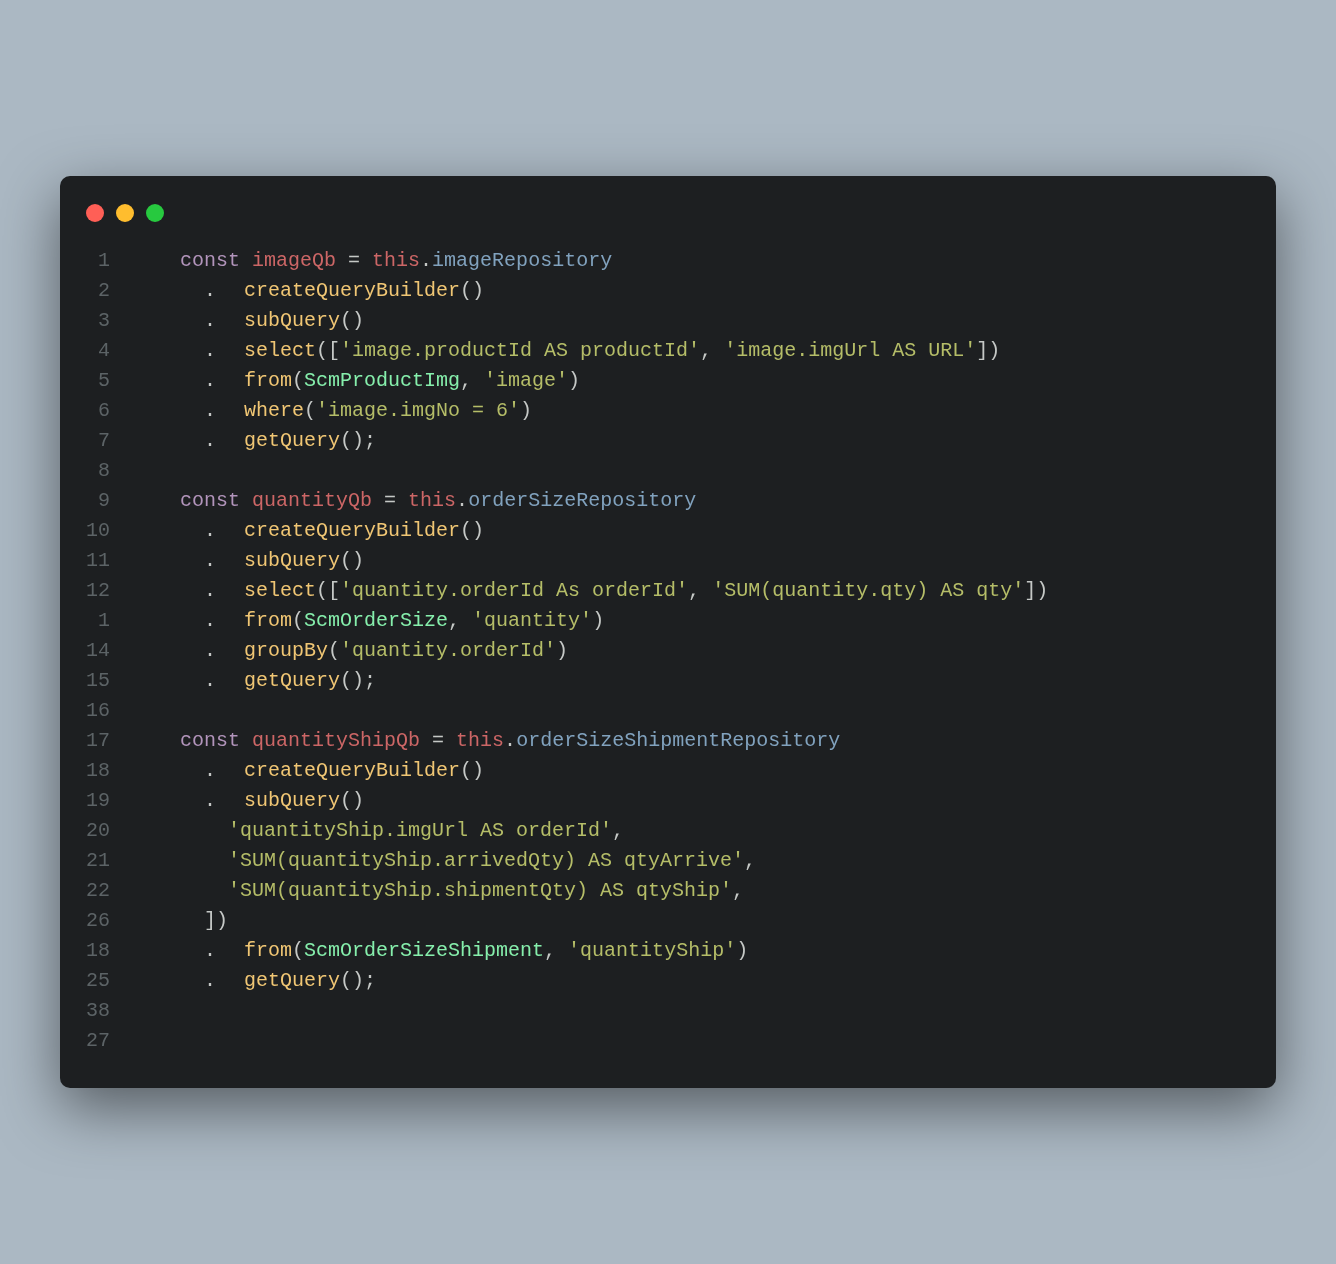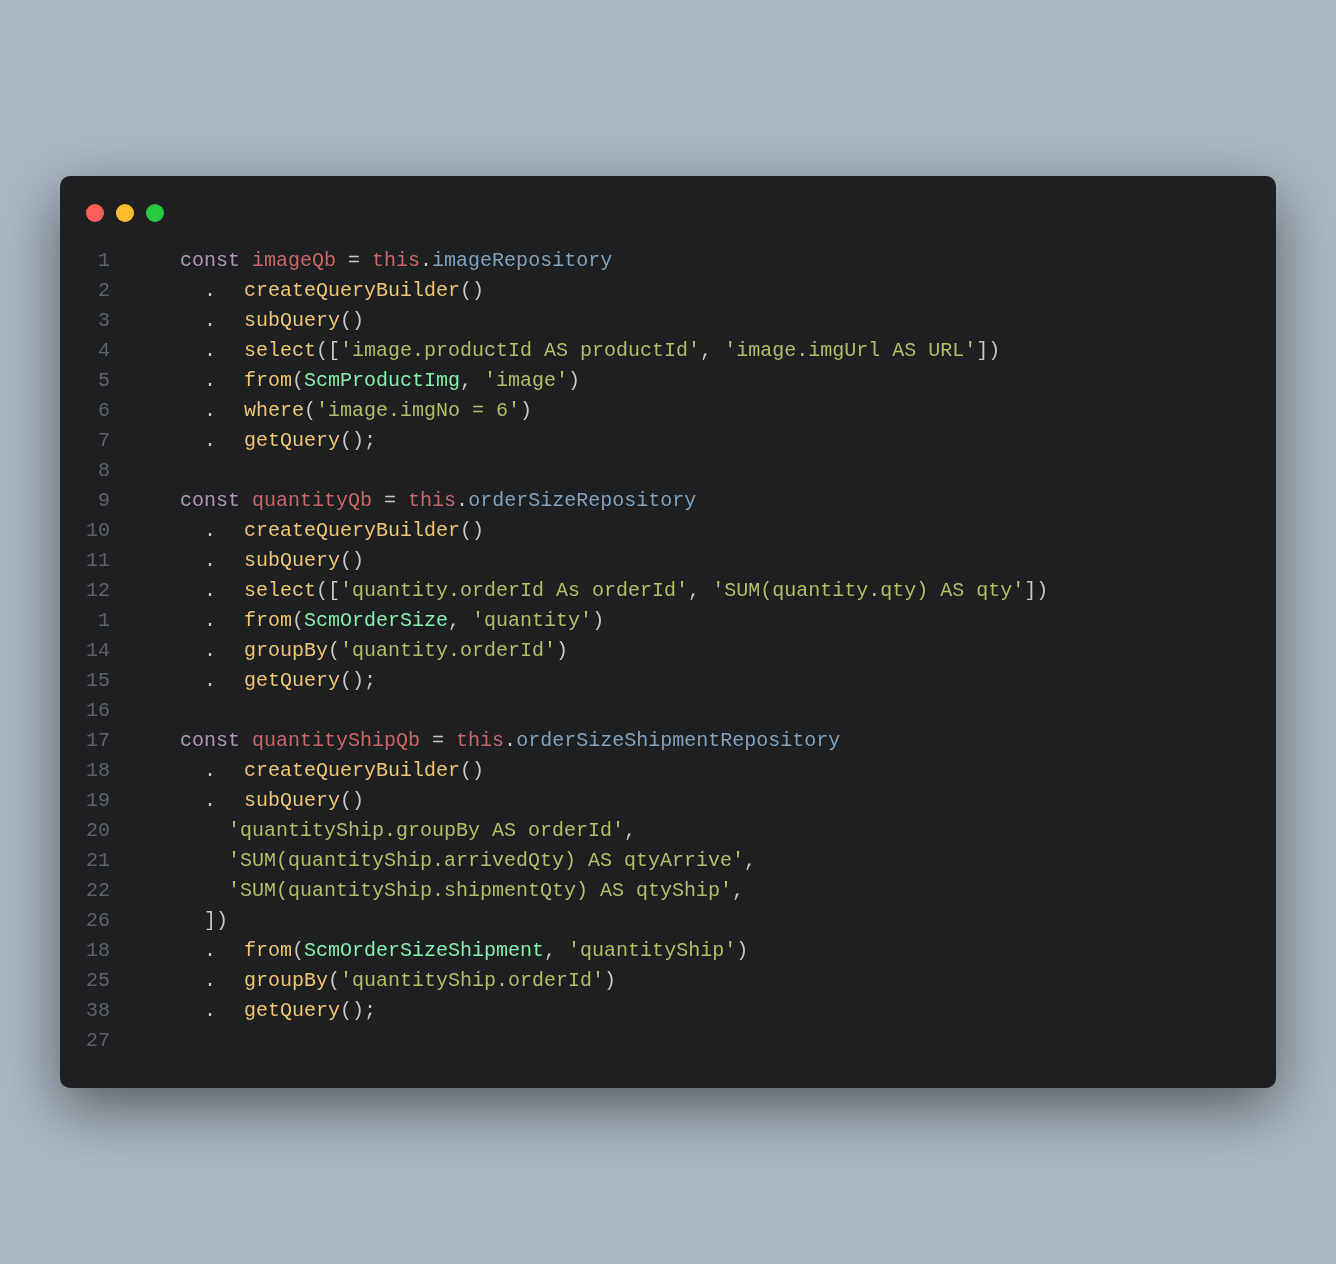--- a/index.html
+++ b/index.html
@@ -119,22 +119,21 @@
       <span><i class="punct" style="font-style: normal;">      .</i><i class="prop" style="font-style: normal;">createQueryBuilder</i><i class="punct" style="font-style: normal;">()</i></span>
       <span><i class="punct" style="font-style: normal;">      .</i><i class="prop" style="font-style: normal;">subQuery</i><i class="punct" style="font-style: normal;">()</i></span>
       <span><i class="punct" style="font-style: normal;">      .</i><i class="prop" style="font-style: normal;">select</i><i class="punct" style="font-style: normal;">([</i><i class="str" style="font-style: normal;">'quantity.orderId As orderId'</i><i class="punct" style="font-style: normal;">, </i><i class="str" style="font-style: normal;">'SUM(quantity.qty) AS qty'</i><i class="punct" style="font-style: normal;">])</i></span>
       <span><i class="punct" style="font-style: normal;">      .</i><i class="prop" style="font-style: normal;">from</i><i class="punct" style="font-style: normal;">(</i><i class="class" style="font-style: normal;">ScmOrderSize</i><i class="punct" style="font-style: normal;">, </i><i class="str" style="font-style: normal;">'quantity'</i><i class="punct" style="font-style: normal;">)</i></span>
       <span><i class="punct" style="font-style: normal;">      .</i><i class="prop" style="font-style: normal;">groupBy</i><i class="punct" style="font-style: normal;">(</i><i class="str" style="font-style: normal;">'quantity.orderId'</i><i class="punct" style="font-style: normal;">)</i></span>
       <span><i class="punct" style="font-style: normal;">      .</i><i class="prop" style="font-style: normal;">getQuery</i><i class="punct" style="font-style: normal;">();</i></span>
       <span><i class="punct" style="font-style: normal;"> </i></span>
       <span><i class="punct" style="font-style: normal;">    </i><i class="kw" style="font-style: normal;">const</i> <i class="var" style="font-style: normal;">quantityShipQb</i><i class="punct" style="font-style: normal;"> = </i><i class="this" style="font-style: normal;">this</i><i class="punct" style="font-style: normal;">.</i><i class="blue" style="font-style: normal;">orderSizeShipmentRepository</i></span>
       <span><i class="punct" style="font-style: normal;">      .</i><i class="prop" style="font-style: normal;">createQueryBuilder</i><i class="punct" style="font-style: normal;">()</i></span>
       <span><i class="punct" style="font-style: normal;">      .</i><i class="prop" style="font-style: normal;">subQuery</i><i class="punct" style="font-style: normal;">()</i></span>
-      <span><i class="punct" style="font-style: normal;">        </i><i class="str" style="font-style: normal;">'quantityShip.groupBy AS orderId'</i><i class="punct" style="font-style: normal;">,</i></span>
+      <span><i class="punct" style="font-style: normal;">        </i><i class="str" style="font-style: normal;">'quantityShip.imgUrl AS orderId'</i><i class="punct" style="font-style: normal;">,</i></span>
       <span><i class="punct" style="font-style: normal;">        </i><i class="str" style="font-style: normal;">'SUM(quantityShip.arrivedQty) AS qtyArrive'</i><i class="punct" style="font-style: normal;">,</i></span>
       <span><i class="punct" style="font-style: normal;">        </i><i class="str" style="font-style: normal;">'SUM(quantityShip.shipmentQty) AS qtyShip'</i><i class="punct" style="font-style: normal;">,</i></span>
       <span><i class="punct" style="font-style: normal;">      </i><i class="punct" style="font-style: normal;">])</i></span>
       <span><i class="punct" style="font-style: normal;">      .</i><i class="prop" style="font-style: normal;">from</i><i class="punct" style="font-style: normal;">(</i><i class="class" style="font-style: normal;">ScmOrderSizeShipment</i><i class="punct" style="font-style: normal;">, </i><i class="str" style="font-style: normal;">'quantityShip'</i><i class="punct" style="font-style: normal;">)</i></span>
-      <span><i class="punct" style="font-style: normal;">      .</i><i class="prop" style="font-style: normal;">groupBy</i><i class="punct" style="font-style: normal;">(</i><i class="str" style="font-style: normal;">'quantityShip.orderId'</i><i class="punct" style="font-style: normal;">)</i></span>
       <span><i class="punct" style="font-style: normal;">      .</i><i class="prop" style="font-style: normal;">getQuery</i><i class="punct" style="font-style: normal;">();</i></span>
     </div>
   </div>
 </div>
 
 </body></html>

